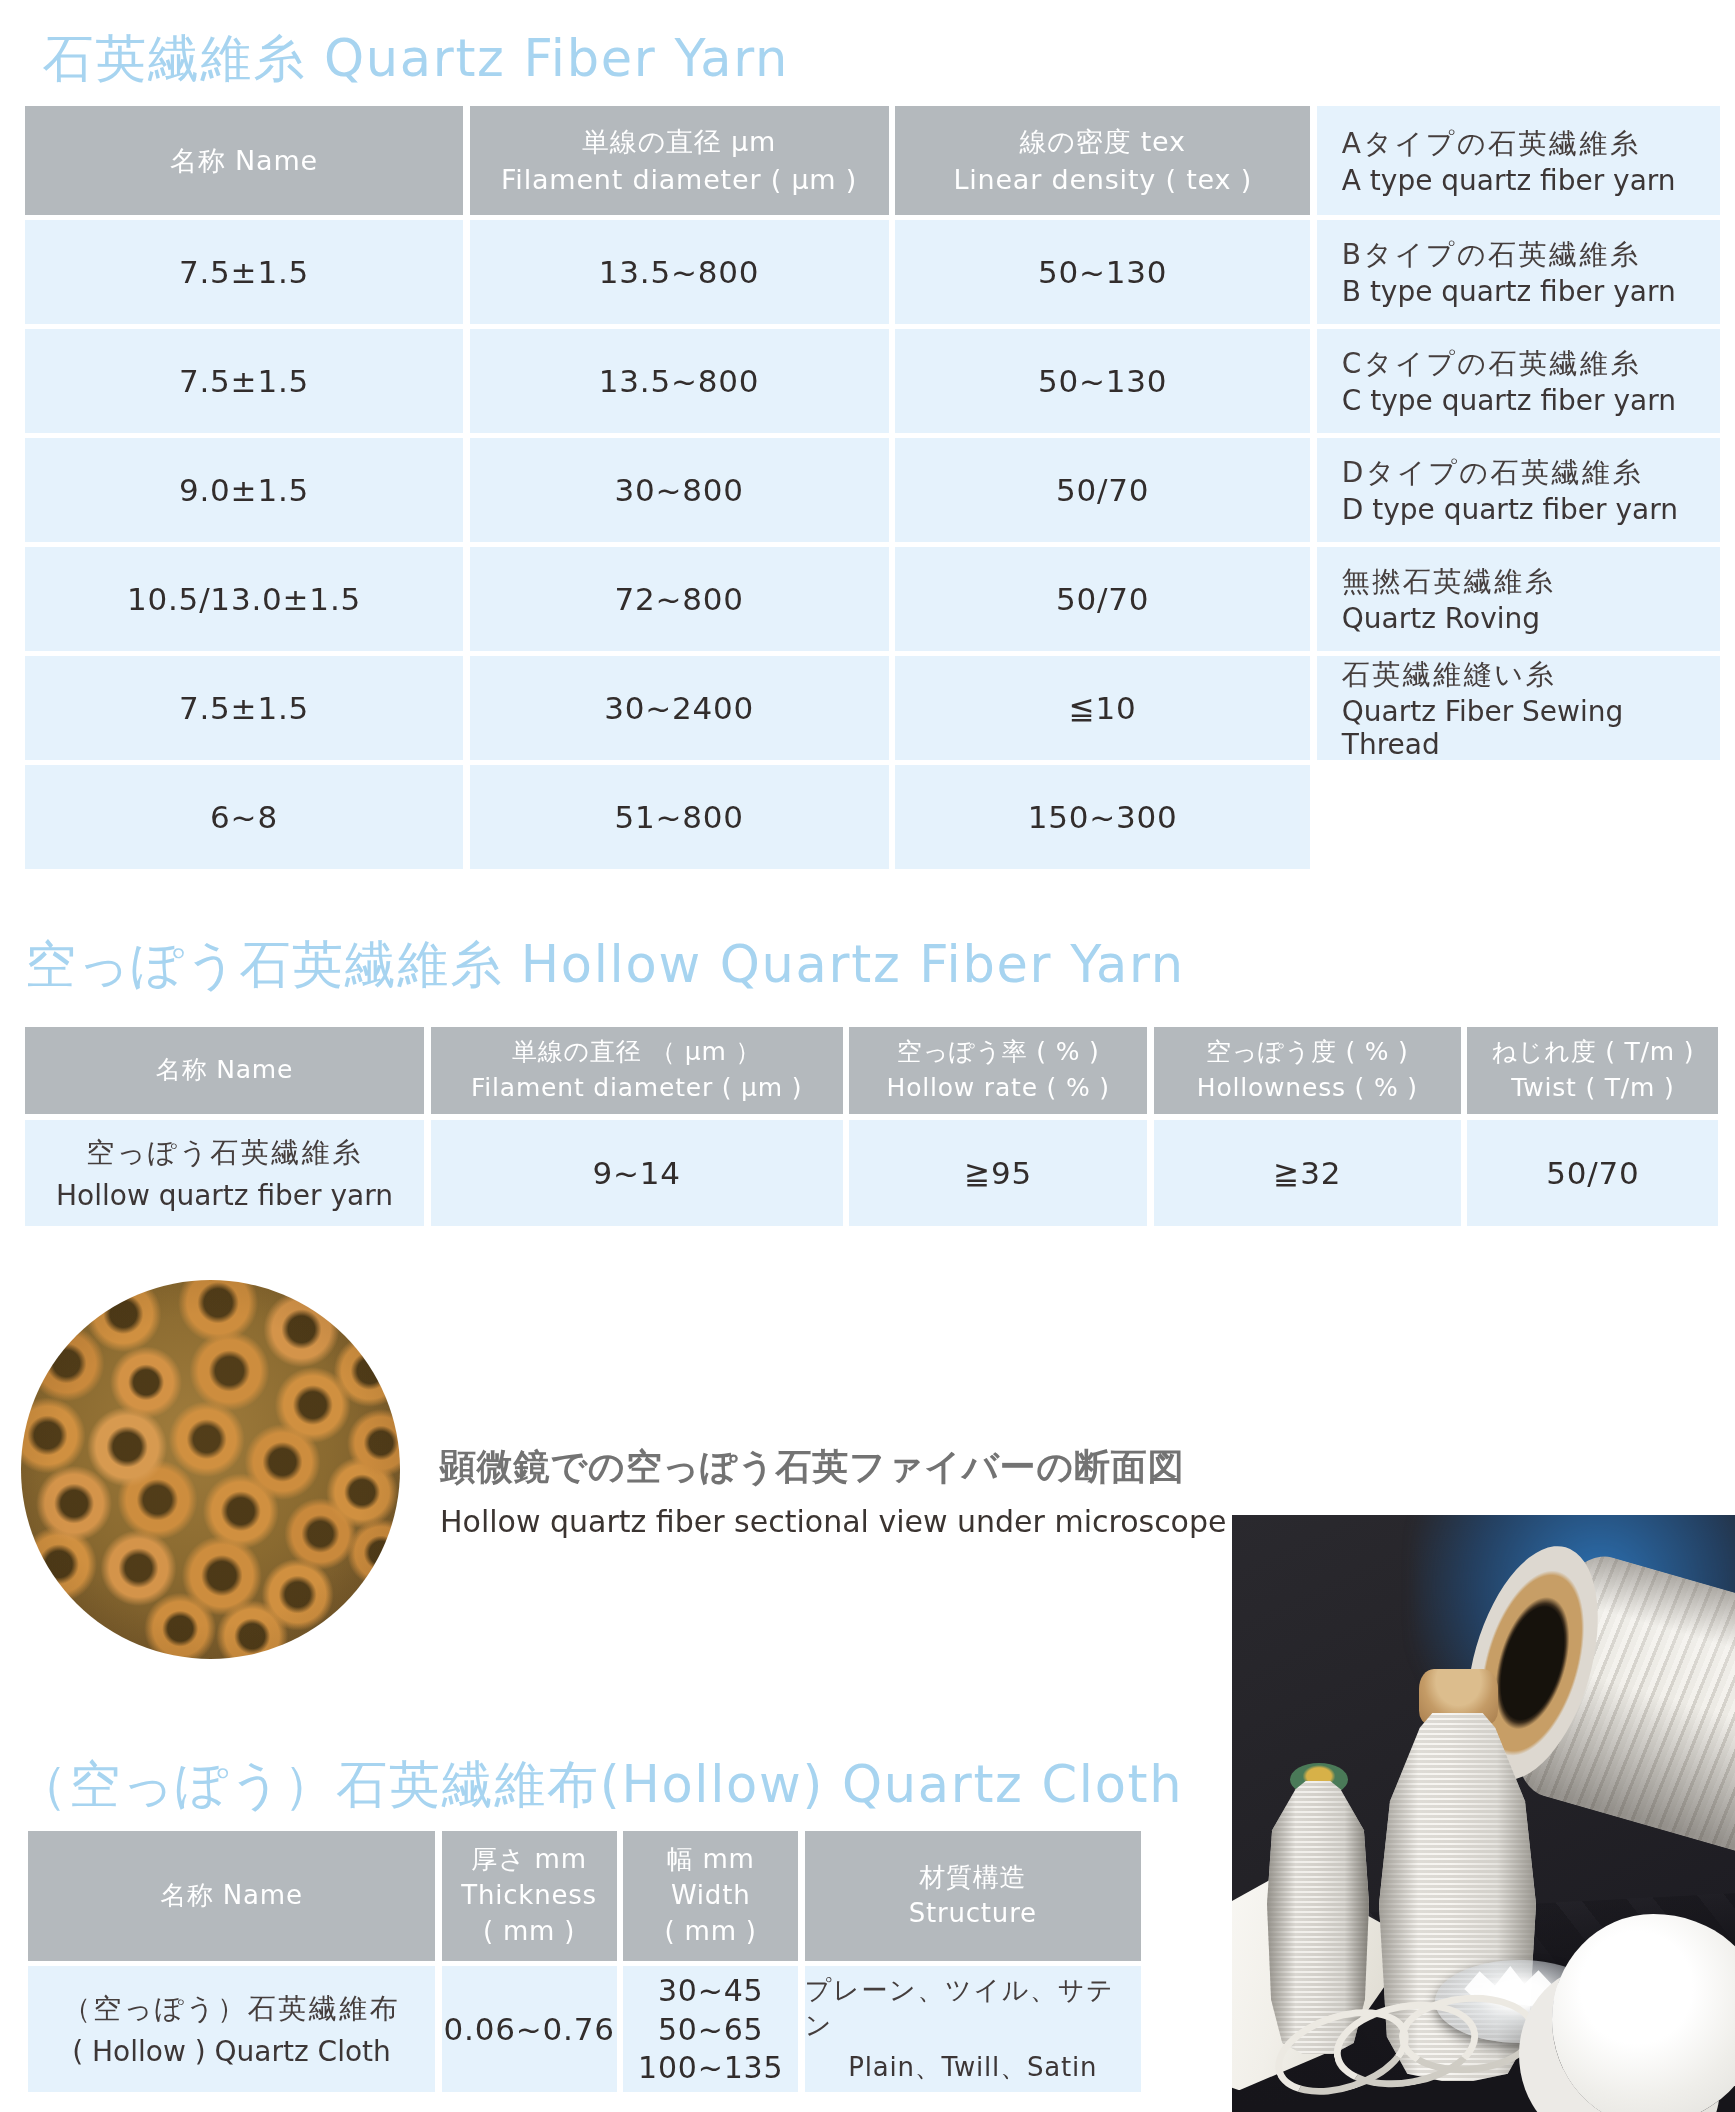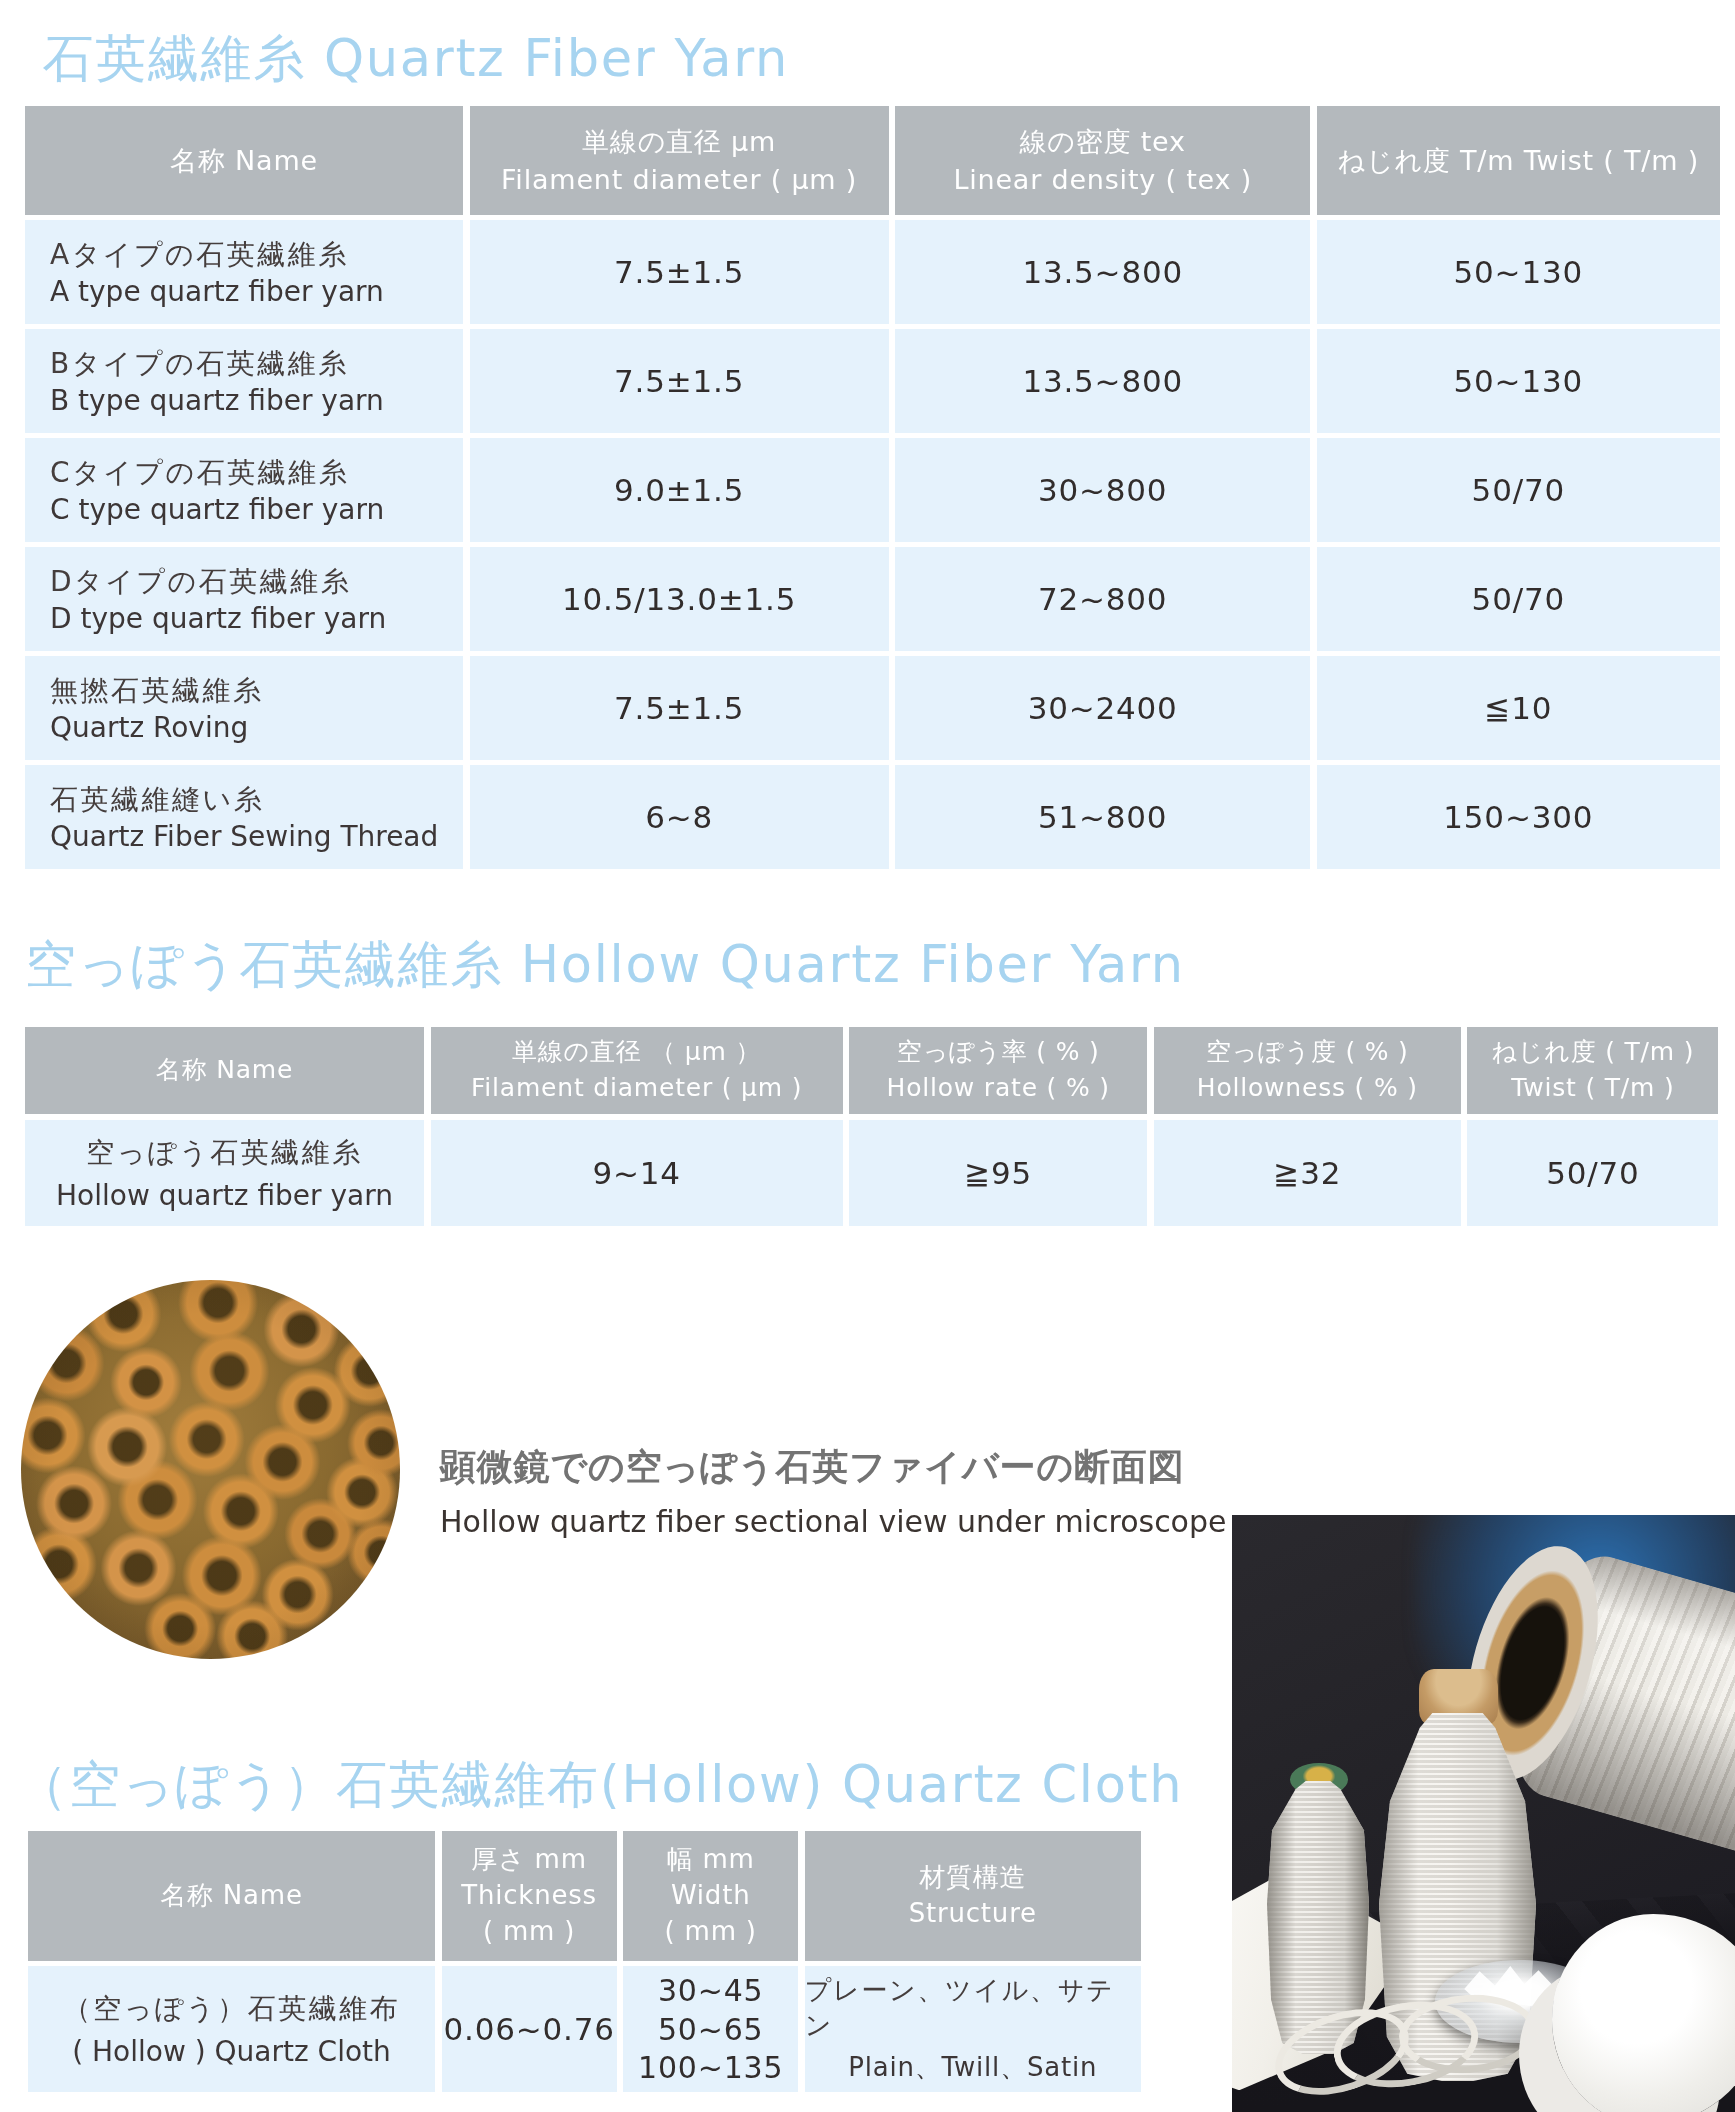--- a/index.html
+++ b/index.html
@@ -133,23 +133,20 @@
       <span>名称  Name</span>
     </div>
   <div class="h">
     <span>単線の直径  μm</span>
     <span>Filament diameter ( μm )</span>
   </div>
   <div class="h">
     <span>線の密度  tex</span>
     <span>Linear density ( tex )</span>
   </div>
-  <div class="h">
-      <span>ねじれ度 T/m Twist ( T/m )</span>
-    </div>
 
   <div class="c name">
     <span class="jp">Aタイプの石英繊維糸</span>
     <span class="en">A type quartz fiber yarn</span>
   </div>
   <div class="c">7.5±1.5</div>
   <div class="c">13.5~800</div>
   <div class="c">50~130</div>
 
   <div class="c name">

